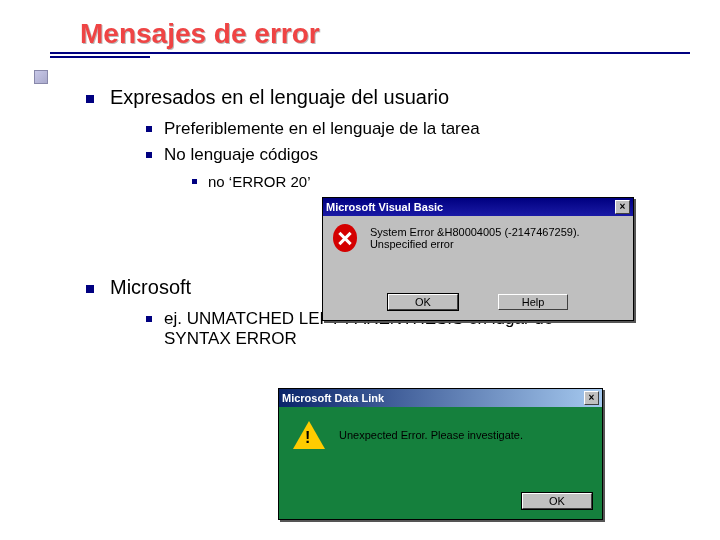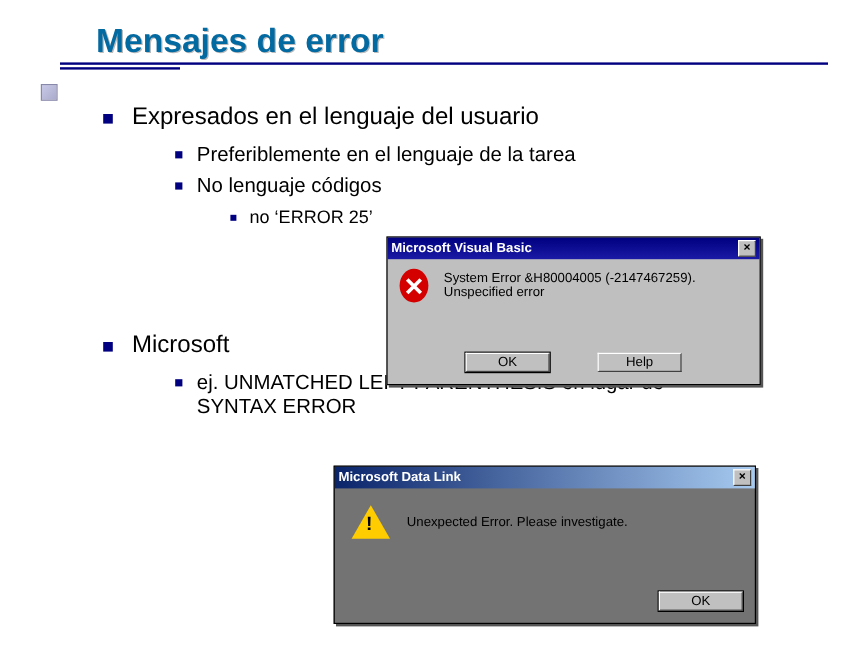--- a/index.html
+++ b/index.html
@@ -12,21 +12,21 @@
     position: relative;
   }
   .slide {
     padding: 18px 30px 20px 30px;
   }
   .title-wrap { margin-left: 50px; }
   .title {
     font-family: Verdana, Arial, sans-serif;
     font-size: 28px;
     font-weight: bold;
-    color: #0369a1;
+    color: #ef4444;
     margin: 0 0 2px 0;
     text-shadow: 1px 1px 0 #bbb;
   }
   .rule {
     position: relative;
     height: 4px;
     margin-left: 20px;
     width: 640px;
   }
   .rule .long {
@@ -121,25 +121,25 @@
     font-family: Tahoma, Arial, sans-serif; font-size: 11px;
     text-align: center;
     margin-top: 32px;
   }
   .winbtn.default { box-shadow: 0 0 0 1px #000; }
 
   
   .dialog2 {
     position: absolute;
     left: 278px; top: 388px;
-    width: 352px;
+    width: 325px;
     font-family: Tahoma, Arial, sans-serif;
     font-size: 11px;
     border: 1px solid #000;
-    background: #737373;
+    background: #15803d;
     box-shadow: 2px 2px 0 #555;
   }
   .dialog2 .titlebar {
     background: linear-gradient(90deg,#0a246a,#a6caf0);
     color: #fff;
     padding: 2px 3px;
     font-weight: bold;
     display: flex; justify-content: space-between; align-items: center;
   }
   .dialog2 .body {
@@ -179,21 +179,21 @@
   <div class="decor-sq"></div>
 
   <ul class="bullets">
     <li>
       <span>Expresados en el lenguaje del usuario</span>
       <ul class="sub">
         <li>Preferiblemente en el lenguaje de la tarea</li>
         <li>
           <span>No lenguaje códigos</span>
           <ul class="subsub">
-            <li>no ‘ERROR 25’</li>
+            <li>no ‘ERROR 20’</li>
           </ul>
         </li>
       </ul>
     </li>
     <li style="margin-top:86px;">
       <span>Microsoft</span>
       <ul class="sub">
         <li style="max-width:460px;">ej. UNMATCHED LEFT PARENTHESIS en lugar de SYNTAX ERROR</li>
       </ul>
     </li>

